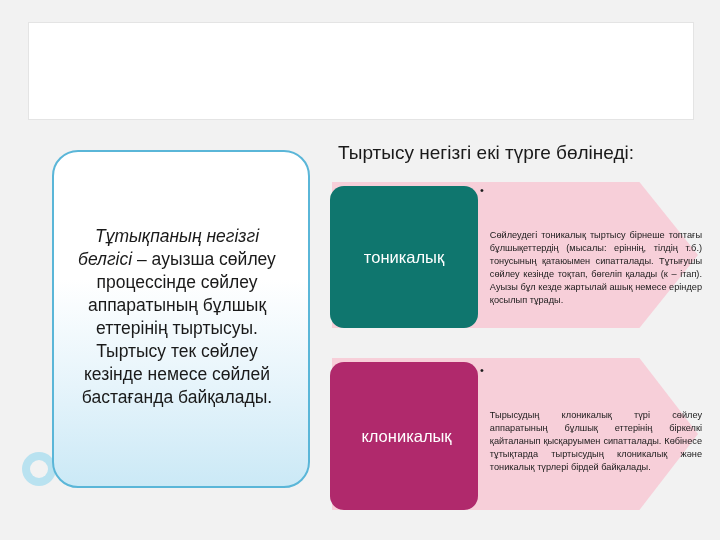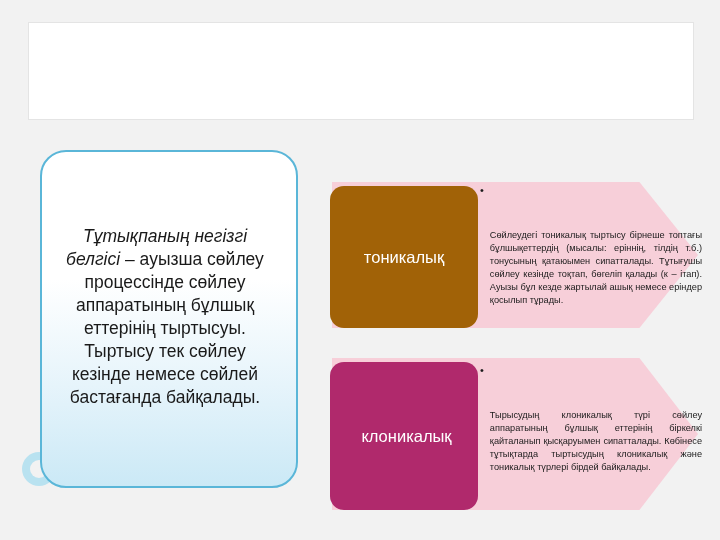--- a/index.html
+++ b/index.html
@@ -36,21 +36,21 @@
   .title-text {
     font-size: 22px;
     color: #333333;
     padding: 10px 14px;
     line-height: 1.2;
   }
 
   
   .left-panel {
     position: absolute;
-    left: 40px;
+    left: 52px;
     top: 150px;
     width: 258px;
     height: 338px;
     border-radius: 26px;
     border: 2px solid #5ab6d8;
     background: linear-gradient(180deg, #ffffff 0%, #ffffff 38%, #e6f4fb 70%, #cbe9f6 100%);
     box-sizing: border-box;
     display: flex;
     align-items: center;
     justify-content: center;
@@ -138,21 +138,21 @@
     color: #ffffff;
     font-size: 16.5px;
     box-sizing: border-box;
     padding: 6px 8px;
   }
   .cat-box.tonikalyq {
     left: 330px;
     top: 186px;
     width: 148px;
     height: 142px;
-    background: #a16207;
+    background: #0f766e;
   }
   .cat-box.klonikalyq {
     left: 330px;
     top: 362px;
     width: 148px;
     height: 148px;
     background: #b0296c;
     padding-left: 13px;
   }
 
@@ -198,20 +198,21 @@
 
   <div class="deco-dot top"></div>
   <div class="deco-dot bottom"></div>
 
   <div class="left-panel">
     <div class="left-text">
       <span class="em">Тұтықпаның негізгі белгісі</span><span> – ауызша сөйлеу процессінде сөйлеу аппаратының бұлшық еттерінің тыртысуы. Тыртысу тек сөйлеу кезінде немесе сөйлей бастағанда байқалады.</span>
     </div>
   </div>
 
+  <div class="right-heading">Тыртысу негізгі екі түрге бөлінеді:</div>
 
   <div class="arrow one"></div>
 
   <div class="arrow two"></div>
 
   <div class="cat-box tonikalyq">
     <span>тоникалық</span>
   </div>
 
   <div class="cat-box klonikalyq">

